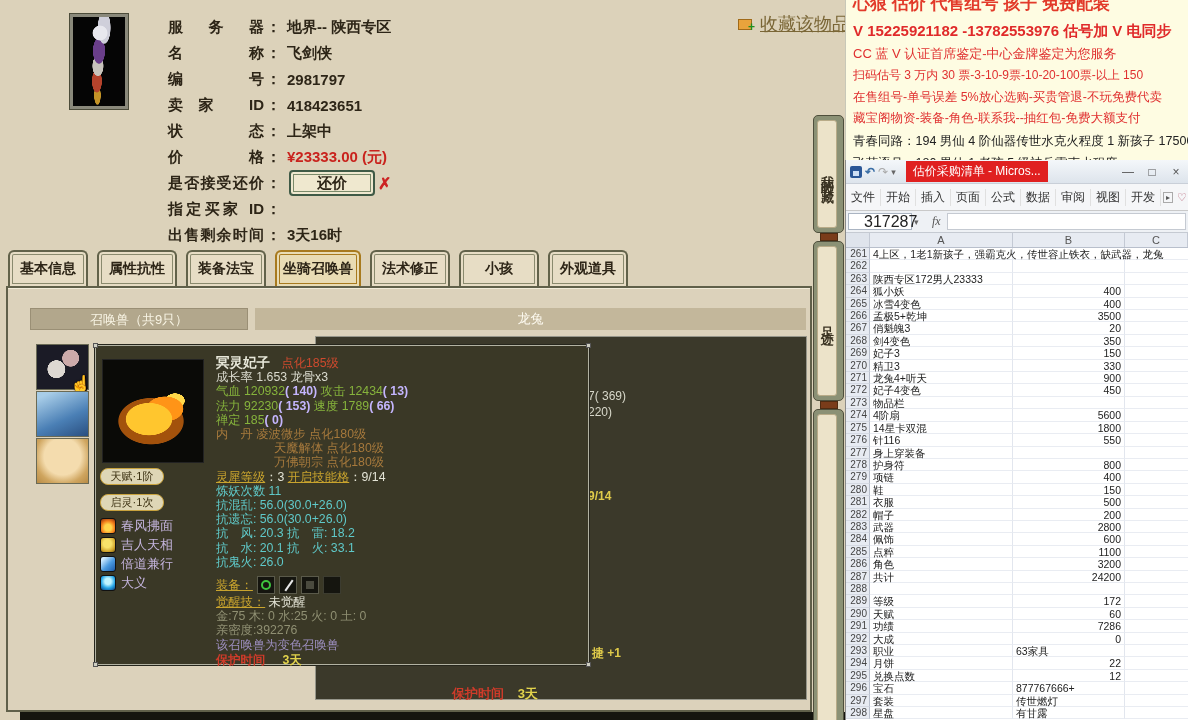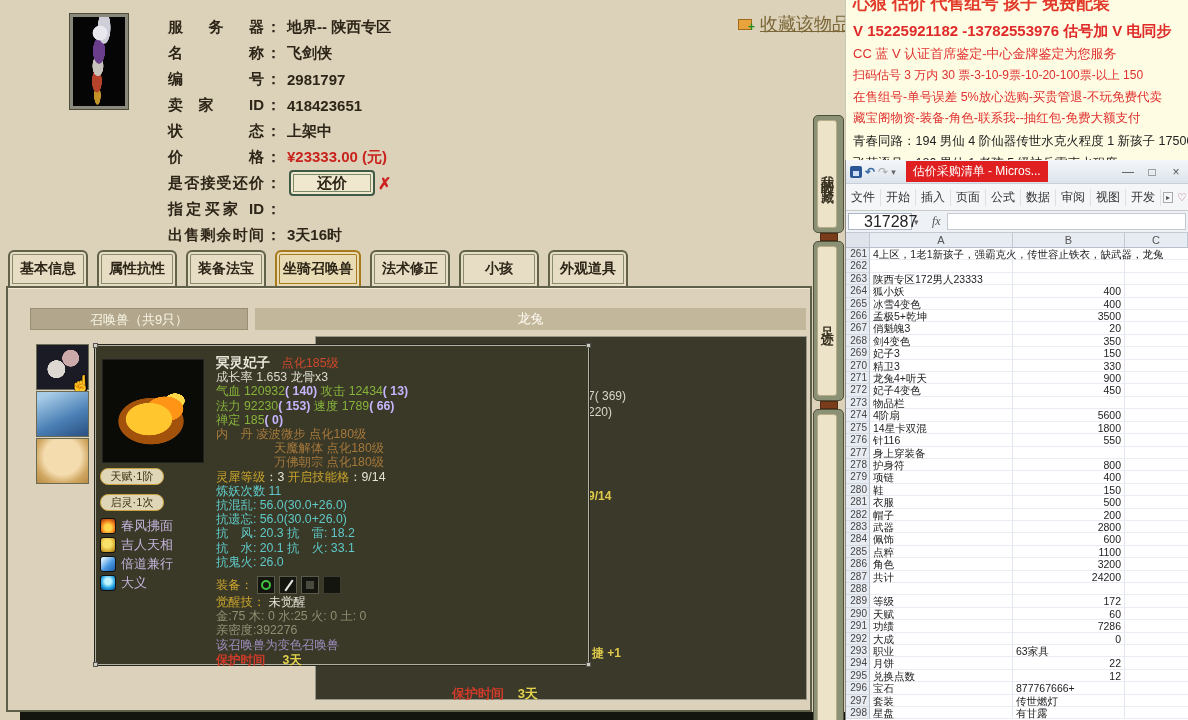--- a/index.html
+++ b/index.html
@@ -91,21 +91,21 @@
   .ps-icon[data-icon="gold-icon"] { background:radial-gradient(circle at 45% 40%, #f8e26a 0 35%, #d1a52c 70%, #7a5a10); }
   .ps-icon[data-icon="blue-wing-icon"] { background:linear-gradient(135deg,#cfeaff 15%,#4a9ae0 55%,#1c5aa8); }
   .ps-icon[data-icon="blue-drop-icon"] { background:radial-gradient(circle at 50% 38%, #bff4ff 0 28%, #29a8e8 60%, #083a78); }
 
   .tt-right { position:absolute; left:120px; top:10px; width:370px; }
   .tline { font-size:12.3px; line-height:14.2px; white-space:nowrap; color:#dcdcd0; }
   .tname { font-size:13.5px; font-weight:bold; color:#e8e8da; }
   .tlevel { color:#cf4a2e; margin-left:8px; }
   .grn { color:#86b33c; } .par { color:#c4b5fd; font-weight:bold; }
   .brown { color:#a6793c; } .ind { padding-left:58px; }
-  .gold { color:#c9a42e; } .wht { color:#e4e4d6; }
+  .gold { color:#c9a42e;text-decoration:underline; } .wht { color:#e4e4d6; }
   .cyan { color:#5fc9c9; }
   .olv { color:#8f8f72; }
   .purp { color:#9d8fc0; }
   .equip-row { display:flex; align-items:center; gap:4px; margin-top:6px; height:20px; }
   .eq-slot { width:18px; height:18px; background:#15150f; border:1px solid #5a5a4a; position:relative; }
   .eq-slot[data-icon="green-ring-icon"]::after { content:""; position:absolute; inset:3px; border:2px solid #3ec43e; border-radius:50%; }
   .eq-slot[data-icon="white-feather-icon"]::after { content:""; position:absolute; left:8px; top:2px; width:2px; height:13px;
     background:#e8e8e8; transform:rotate(35deg); }
   .eq-slot[data-icon="dark-armor-icon"]::after { content:""; position:absolute; inset:4px; background:#4a4a3e; }
   .eq-slot[data-icon="empty-slot-icon"] { border-color:#3c3c30; }

